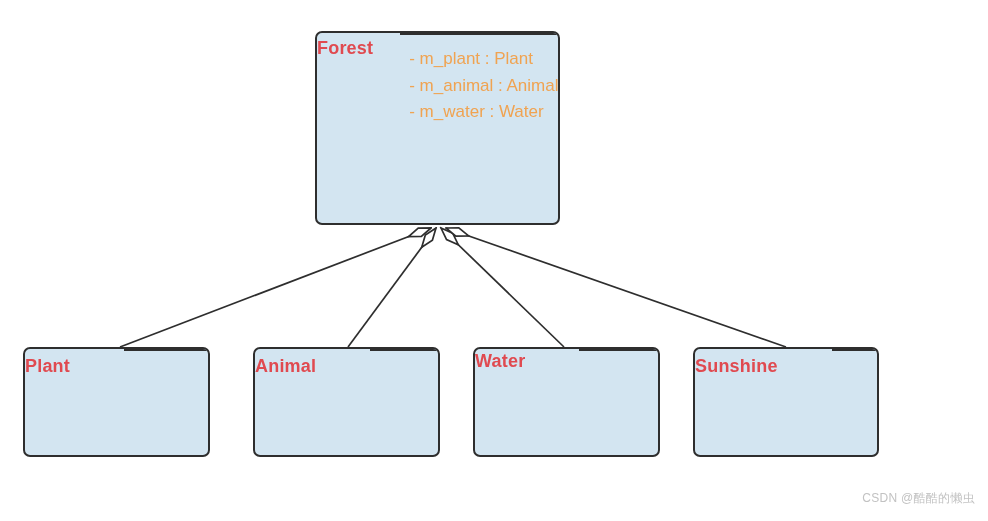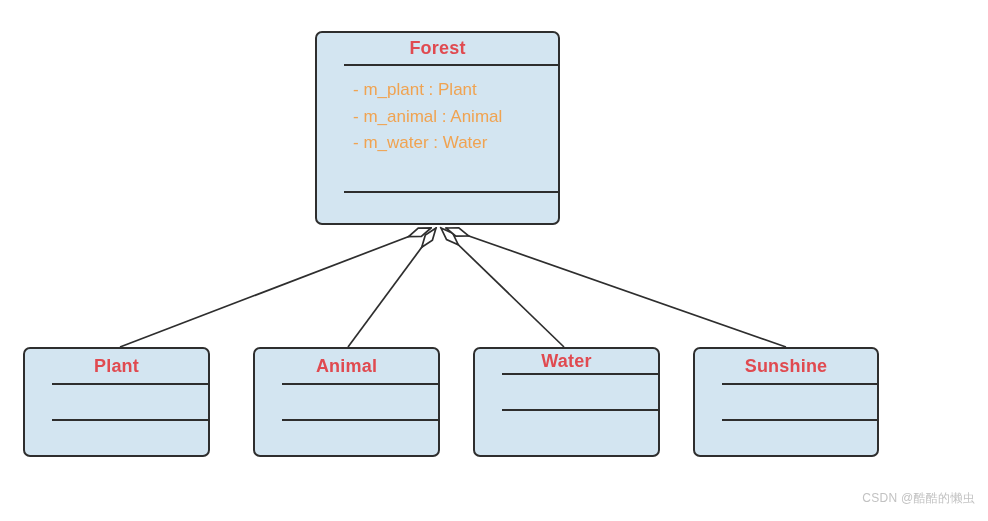--- a/index.html
+++ b/index.html
@@ -25,21 +25,21 @@
   .connectors {
     position: absolute;
     left: 0; top: 0;
   }
   .uml-class {
     position: absolute;
     background: var(--class-fill);
     border: 2px solid var(--class-border);
     border-radius: 7px;
     display: flex;
-    flex-direction: column;
+    flex-direction: row;
     overflow: hidden;
   }
   .uml-title {
     display: flex;
     align-items: center;
     justify-content: center;
     font-weight: bold;
     font-size: 18px;
     letter-spacing: 0.2px;
     color: var(--title-text);

